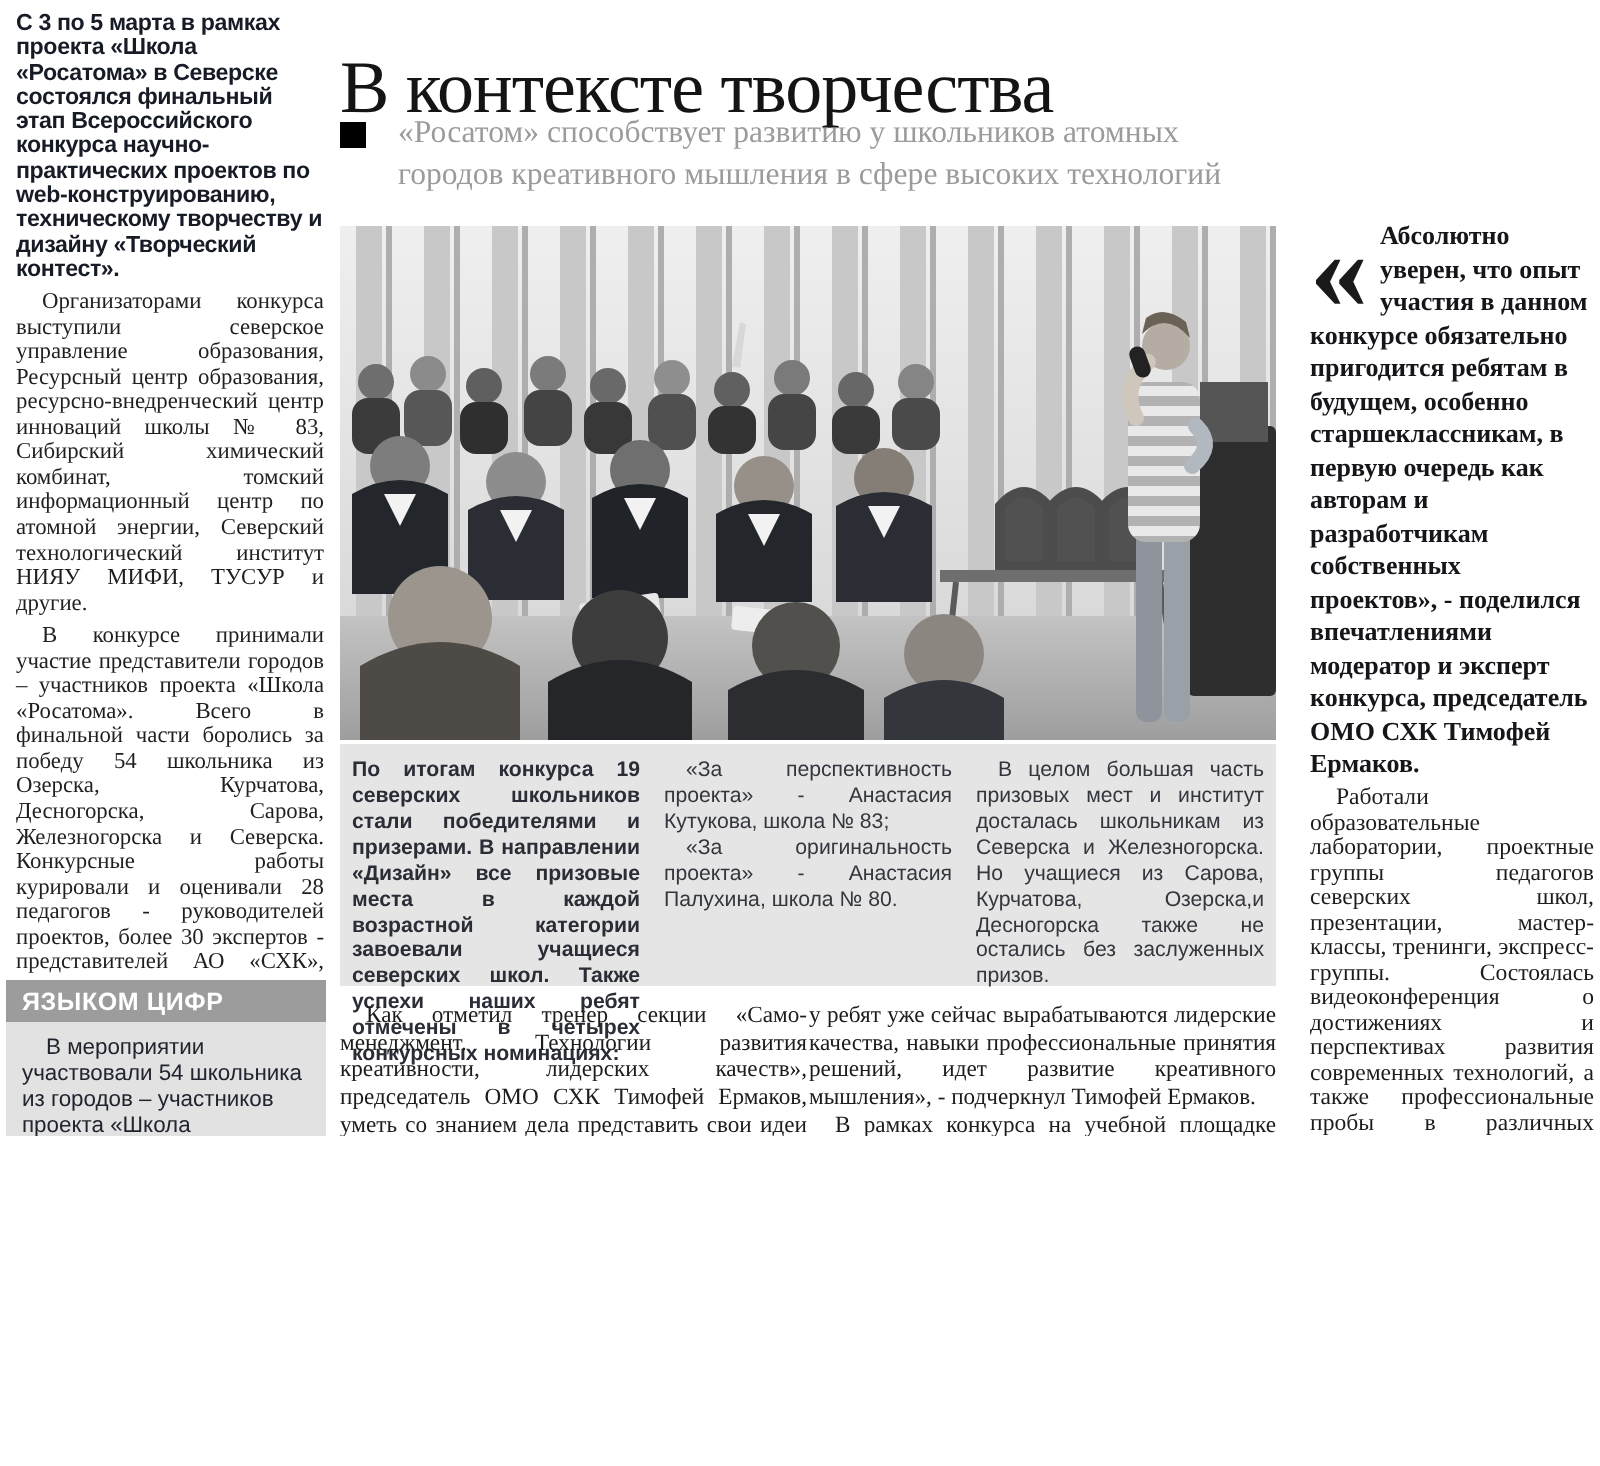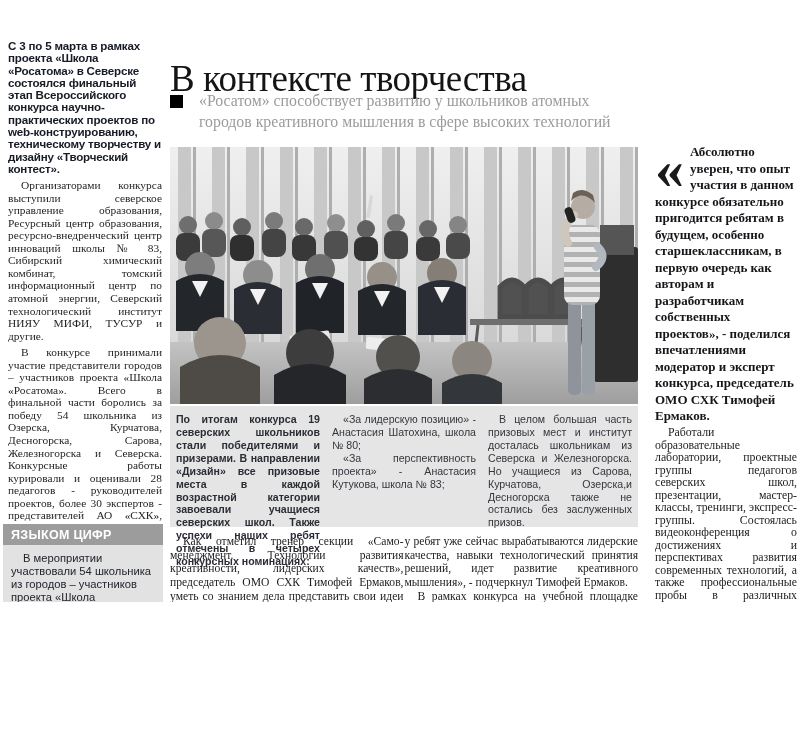--- a/index.html
+++ b/index.html
@@ -1,18 +1,18 @@
 <!DOCTYPE html>
 <html lang="ru"><head>
 <meta charset="utf-8">
 <style>
   html,body{margin:0;padding:0;background:#fff;}
   .page{
     position:relative;width:800px;height:568px;background:#ffffff;
-    font-family:"Liberation Sans",sans-serif;overflow:hidden;margin-top:34px;
+    font-family:"Liberation Sans",sans-serif;overflow:hidden;
   }
   
   .left-rail{position:absolute;left:8px;top:6px;width:154px;}
   .intro{
     font-family:"Liberation Sans",sans-serif;font-weight:bold;
     font-size:11.6px;line-height:1.06;color:#161b26;letter-spacing:-0.2px;
   }
   .left-para{
     font-family:"Liberation Serif",serif;font-size:11.4px;line-height:1.1;
     color:#1f1f1f;text-align:justify;margin:4px 0 0 0;text-indent:13px;
@@ -210,34 +210,34 @@
           <path d="M194 232 q34 -20 68 0 v25 h-68 z" fill="#2b2d31"></path>
         <circle cx="302" cy="214" r="20" fill="#8c8680"></circle>
           <path d="M272 236 q30 -18 60 0 v21 h-60 z" fill="#33363b"></path>
       </g>
     </svg>
   </div>
 
   <div class="caption-strip">
     <div class="caption-col bold">По итогам конкурса 19 северских школьников стали победителями и призерами. В направлении «Дизайн» все призовые места в каждой возрастной категории завоевали учащиеся северских школ. Также успехи наших ребят отмечены в четырех конкурсных номинациях:</div>
     <div class="caption-col">
-      <p>«За лидерскую позицию» - Анастасия Шатохина, школа № 80;</p>
       <p>«За перспективность проекта» - Анастасия Кутукова, школа № 83;</p>
+      <p>«За оригинальность проекта» - Анастасия Палухина, школа № 80.</p>
     </div>
     <div class="caption-col">
       <p>В целом большая часть призовых мест и институт досталась школьникам из Северска и Железногорска. Но учащиеся из Сарова, Курчатова, Озерска,и Десногорска также не остались без заслуженных призов.</p>
     </div>
   </div>
 
   <div class="body-strip">
     <div class="body-col">
       <p>Как отметил тренер секции «Само-менеджмент.  Технологии развития креативности, лидерских качеств», председатель ОМО СХК Тимофей Ермаков, уметь со знанием дела представить свои идеи на широкую аудиторию – это огромный плюс. «К тому же немаловажно то, что</p>
     </div>
     <div class="body-col">
-      <p style="text-indent:0">у ребят уже сейчас вырабатываются лидерские качества, навыки технологический принятия решений, идет развитие креативного мышления», - подчеркнул Тимофей Ермаков.</p>
+      <p style="text-indent:0">у ребят уже сейчас вырабатываются лидерские качества, навыки профессиональные принятия решений, идет развитие креативного мышления», - подчеркнул Тимофей Ермаков.</p>
       <p>В рамках конкурса на учебной площадке школы № 83 Северска состоялись очные за-</p>
     </div>
   </div>
 
   <div class="quote">
     <span class="qmark">«</span><span>Абсолютно уверен, что опыт участия в данном конкурсе обязательно пригодится ребятам в будущем, особенно старшеклассникам, в первую очередь как авторам и разработчикам собственных проектов», - поделился впечатлениями модератор и эксперт конкурса, председатель ОМО СХК Тимофей Ермаков.</span>
   </div>
 
   <div class="right-body">
     <p>Работали образовательные лаборатории, проектные группы педагогов северских школ, презентации, мастер-классы, тренинги,  экспресс-группы. Состоялась видеоконференция о достижениях и перспективах развития современных технологий, а также профессиональные пробы в различных направлениях образовательной деятельности на базе бизнес-инкубатора и центра карьеры госкорпорации «Росатом», выставка конкурсных работ, круглые столы и дискуссии.</p>

